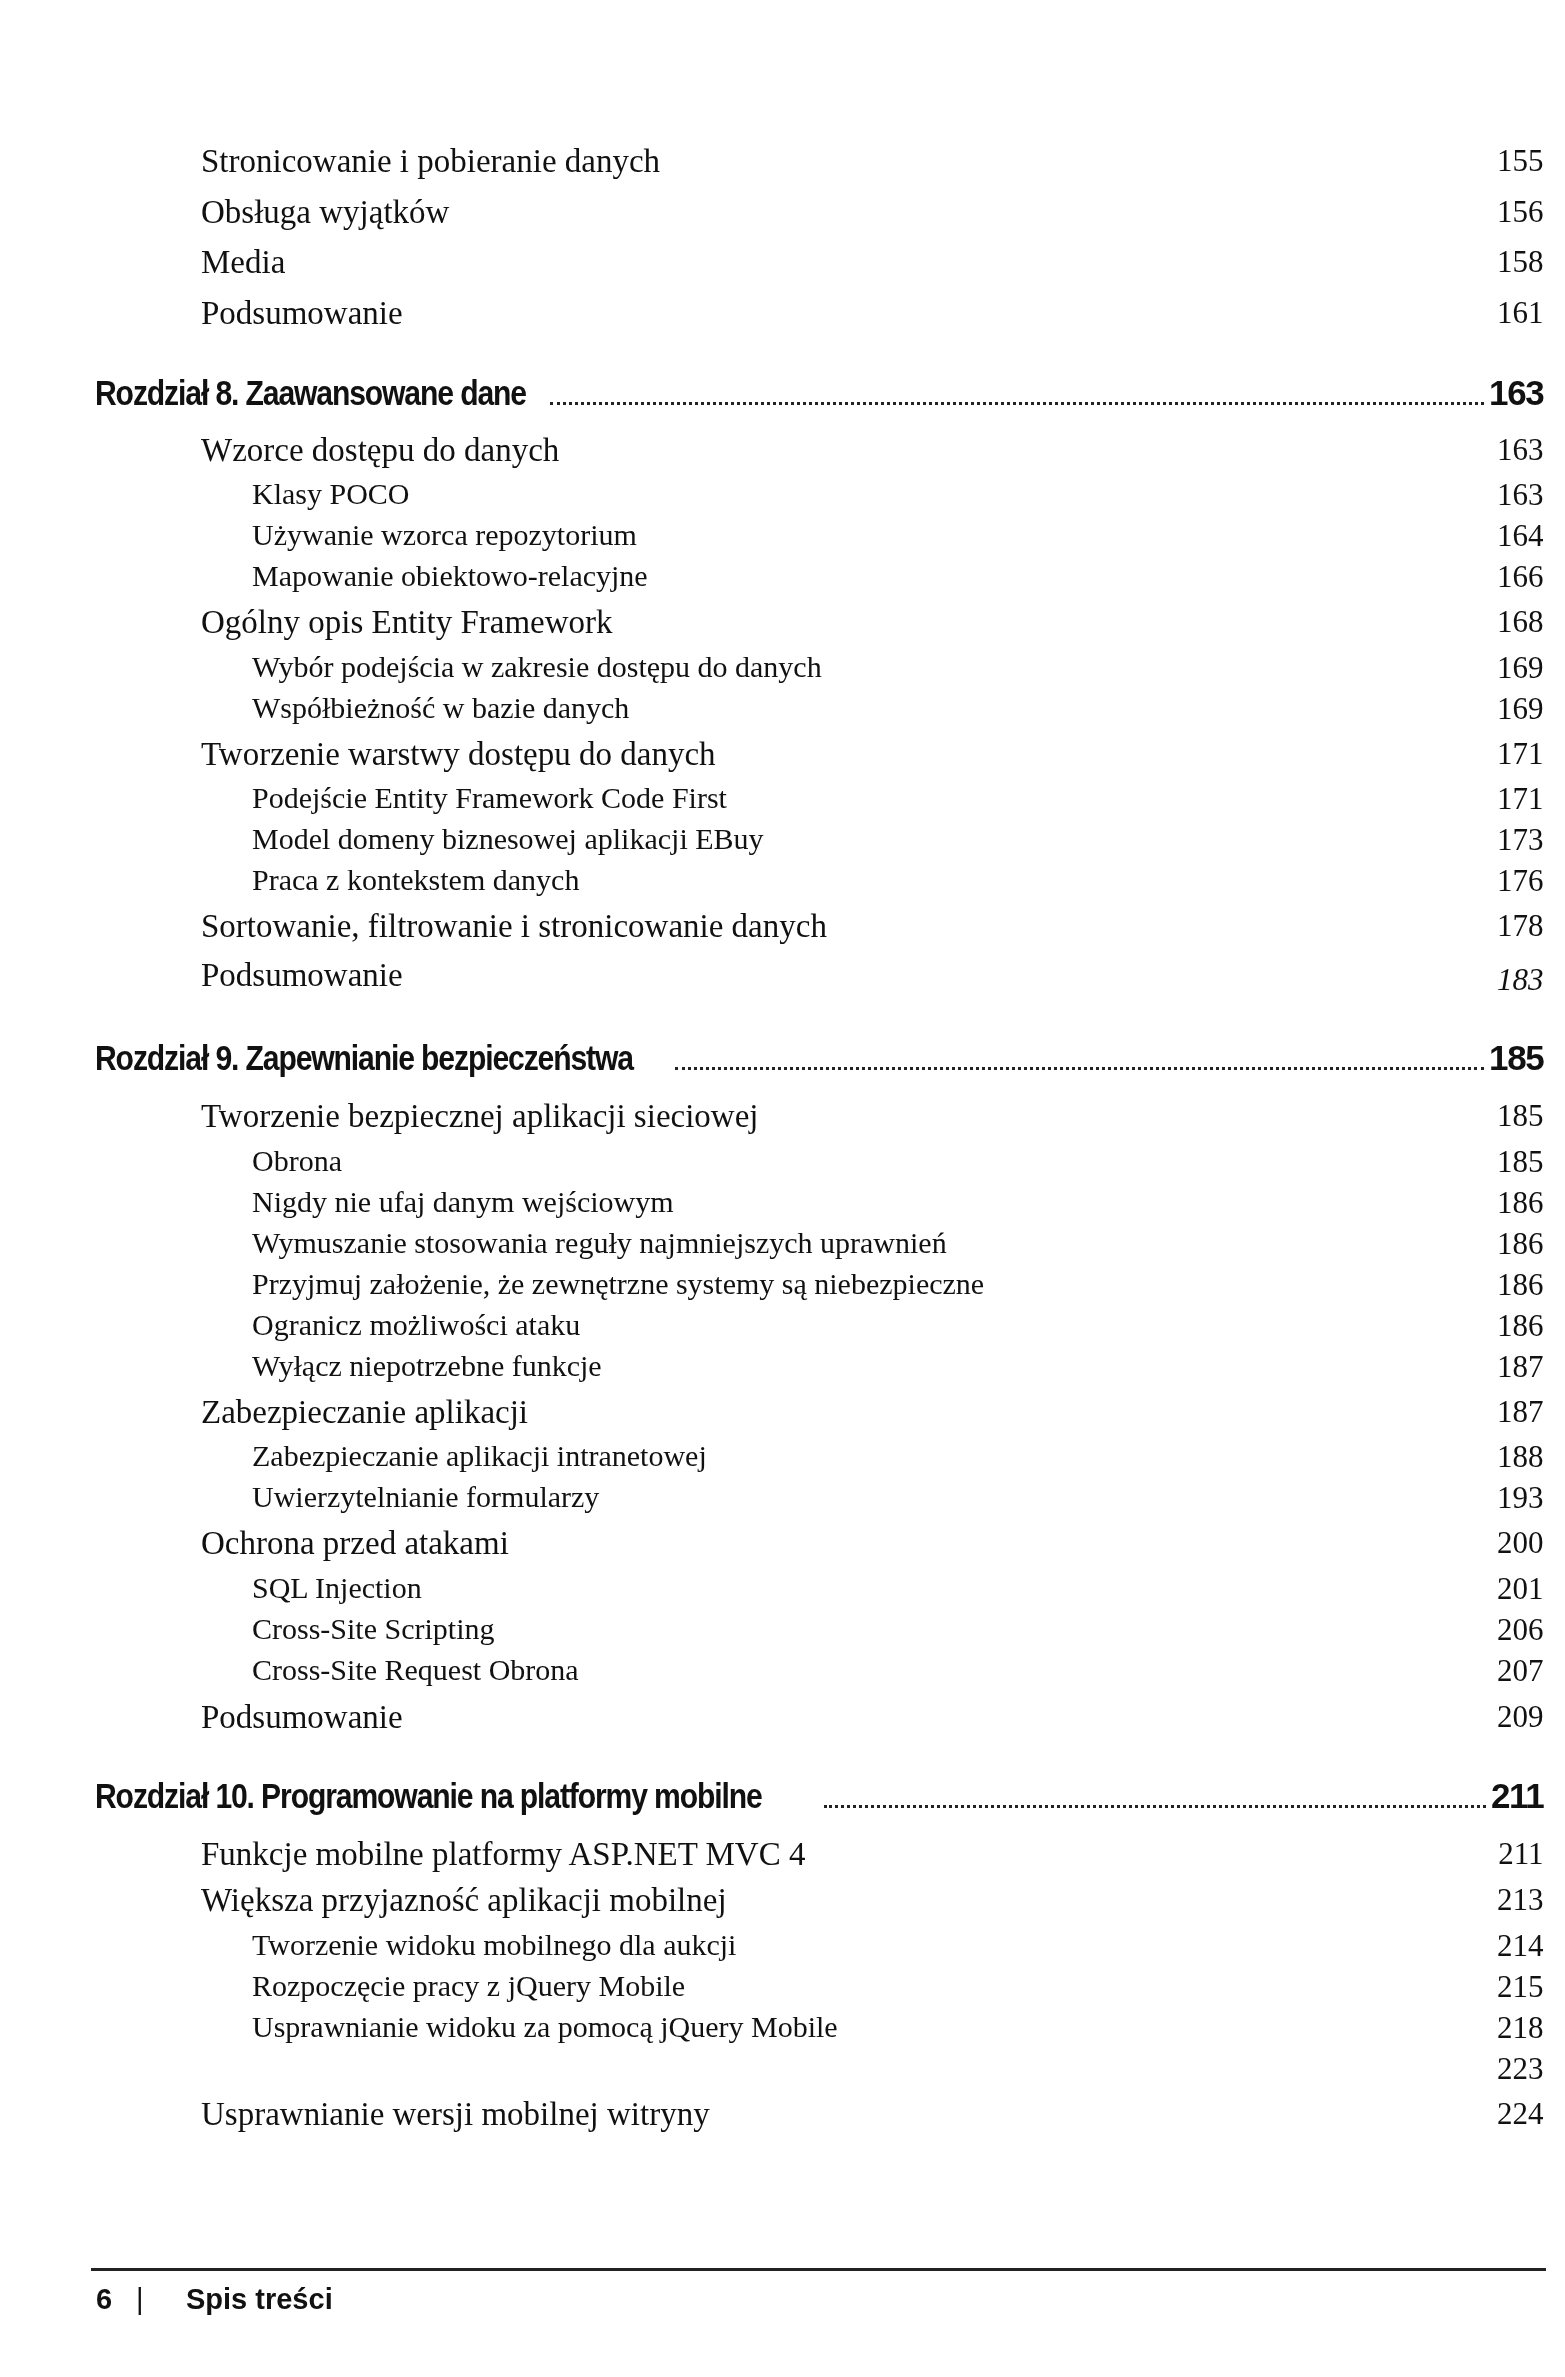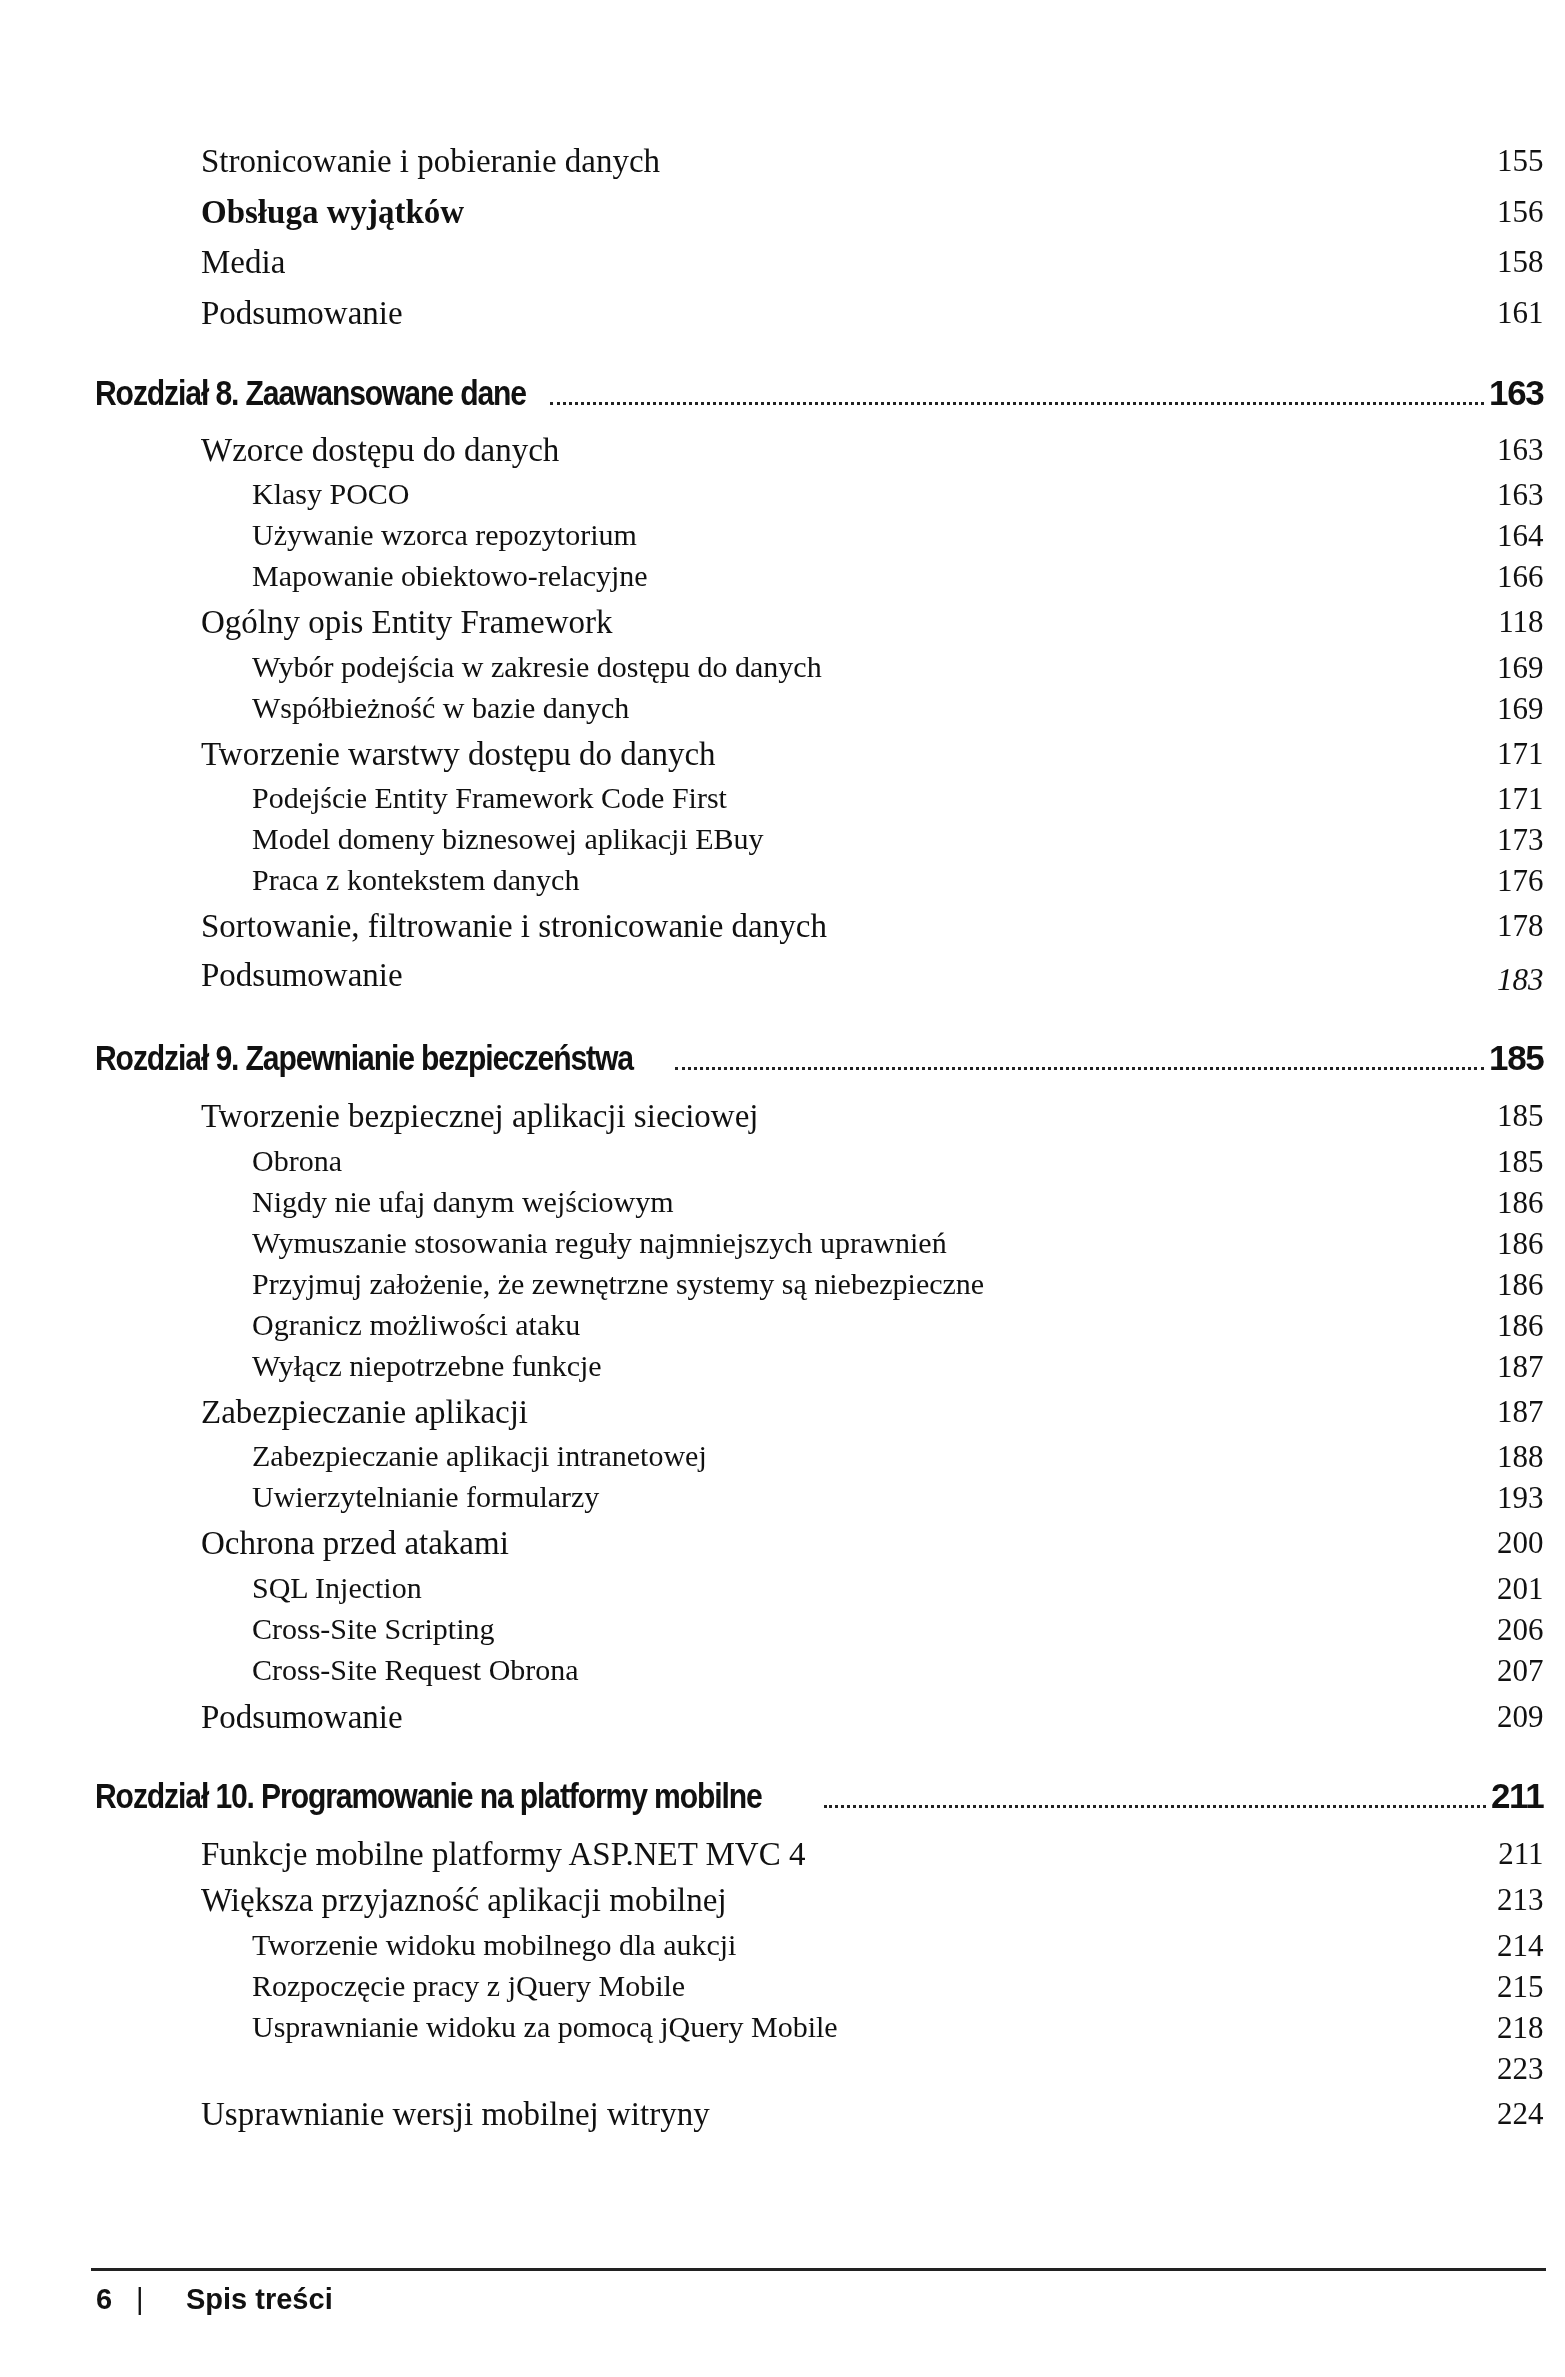--- a/index.html
+++ b/index.html
@@ -19,21 +19,21 @@
 </style>
 </head>
 <body>
 
 <div id="toc">
     <div class="row" style="top: 138px;">
       <span class="t l1" style="top: 6.5px;">Stronicowanie i pobieranie danych</span>
       <span class="pg" style="top: 6.5px;">155</span>
     </div>
     <div class="row" style="top: 189px;">
-      <span class="t l1" style="top: 6.5px; font-weight: bold;">Obsługa wyjątków</span>
+      <span class="t l1" style="top: 6.5px;">Obsługa wyjątków</span>
       <span class="pg" style="top: 6.5px;">156</span>
     </div>
     <div class="row" style="top: 239px;">
       <span class="t l1" style="top: 6.5px;">Media</span>
       <span class="pg" style="top: 6.5px;">158</span>
     </div>
     <div class="row" style="top: 290px;">
       <span class="t l1" style="top: 6.5px;">Podsumowanie</span>
       <span class="pg" style="top: 6.5px;">161</span>
     </div>
@@ -53,21 +53,21 @@
     <div class="row" style="top: 513px;">
       <span class="t l2" style="top: 6.5px;">Używanie wzorca repozytorium</span>
       <span class="pg" style="top: 6.5px;">164</span>
     </div>
     <div class="row" style="top: 554px;">
       <span class="t l2" style="top: 6.5px;">Mapowanie obiektowo-relacyjne</span>
       <span class="pg" style="top: 6.5px;">166</span>
     </div>
     <div class="row" style="top: 599px;">
       <span class="t l1" style="top: 6.5px;">Ogólny opis Entity Framework</span>
-      <span class="pg" style="top: 6.5px;">118</span>
+      <span class="pg" style="top: 6.5px;">168</span>
     </div>
     <div class="row" style="top: 645px;">
       <span class="t l2" style="top: 6.5px;">Wybór podejścia w zakresie dostępu do danych</span>
       <span class="pg" style="top: 6.5px;">169</span>
     </div>
     <div class="row" style="top: 686px;">
       <span class="t l2" style="top: 6.5px;">Współbieżność w bazie danych</span>
       <span class="pg" style="top: 6.5px;">169</span>
     </div>
     <div class="row" style="top: 731px;">

